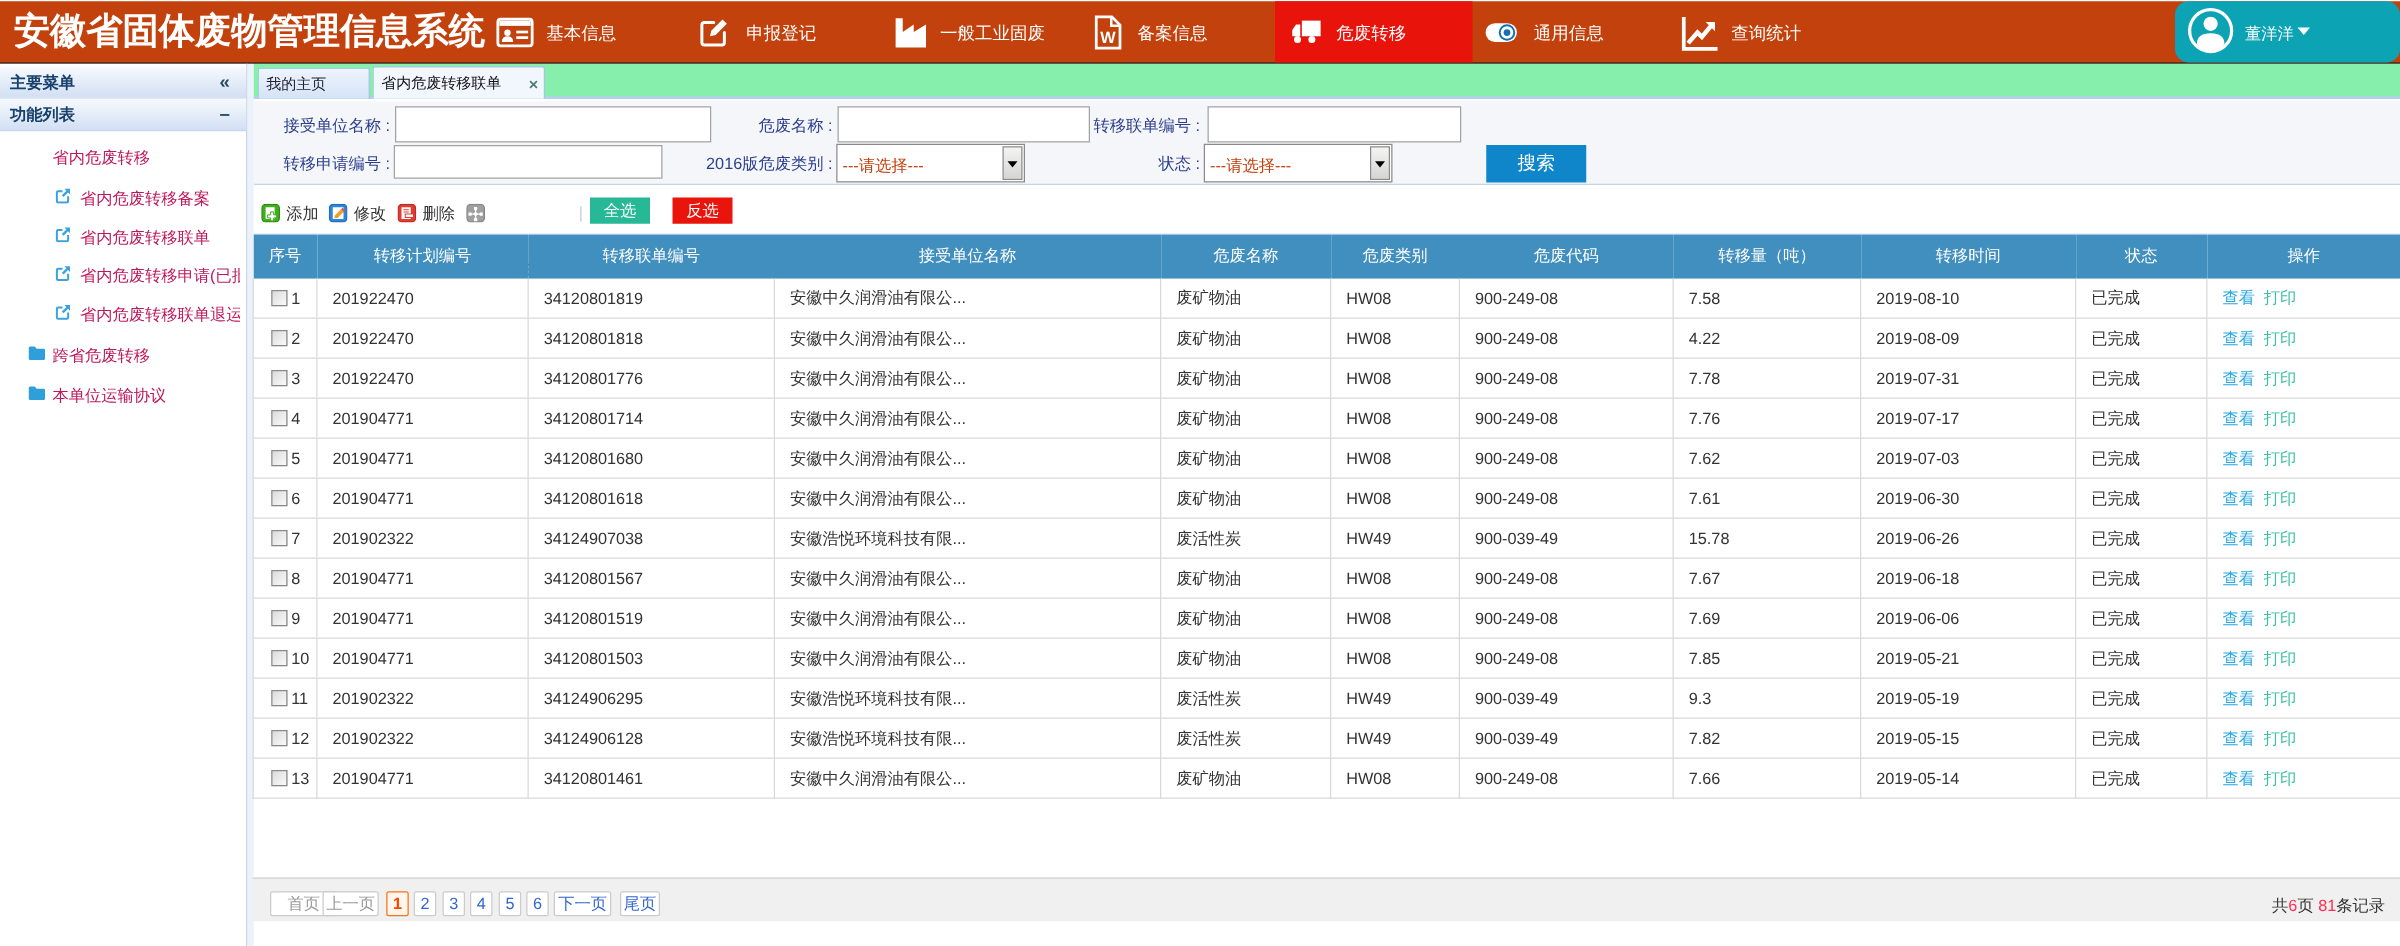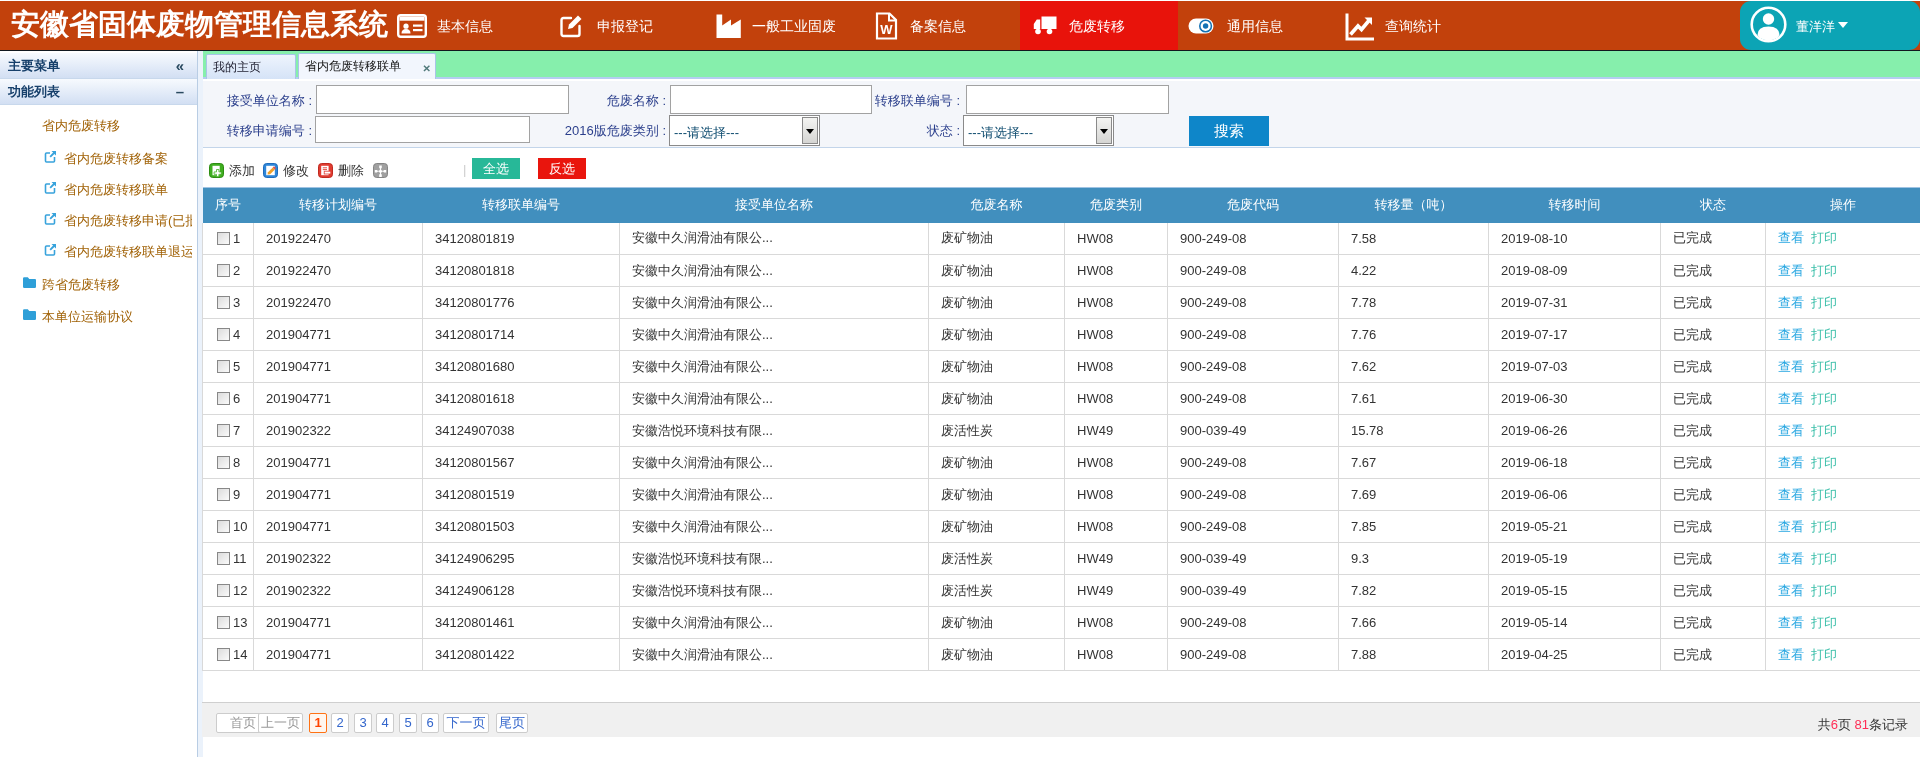--- a/index.html
+++ b/index.html
@@ -20,40 +20,40 @@
 #usr .car { position:absolute; left:98px; top:21px; width:0; height:0;
   border-left:5px solid transparent; border-right:5px solid transparent; border-top:6px solid #fff; }
 
 #sb { position:absolute; left:0; top:51px; width:198px; height:706px; background:#fff;
   border-right:1px solid #b9cde4; padding-top:2px; }
 .sbh { position:relative; height:26px; background:linear-gradient(#f7fafe,#d2dff3);
   border-bottom:1px solid #c8d8ec; color:#17406b; font-size:13px; font-weight:bold;
   line-height:26px; padding-left:8px; }
 .sbh .rt { position:absolute; right:13px; top:0; color:#2a4a60; font-size:15px; }
 #gut { position:absolute; left:198px; top:51px; width:5px; height:706px; background:#ebf2fb; }
-.mi { position:absolute; font-size:13px; color:#a16207; }
+.mi { position:absolute; font-size:13px; color:#be185d; }
 
 #tabbar { position:absolute; left:203px; top:51px; width:1717px; height:28px;
   background:#86efac; border-bottom:2px solid #b4cdf1; }
 .tab1 { position:absolute; left:3px; top:3px; width:90px; height:25px;
   background:linear-gradient(#eef4fd,#d5e3f7); border:1px solid #a9c4e8;
   border-bottom:none; border-radius:2px 2px 0 0; font-size:12px; color:#223;
   line-height:25px; padding-left:6px; }
 .tab2 { position:absolute; left:95px; top:2px; width:138px; height:26px;
   background:#f2f6fd; border:1px solid #a9c4e8; border-bottom:none;
   border-radius:2px 2px 0 0; font-size:12px; color:#111; line-height:25px; }
 .tab2 .t { margin-left:6px; }
 .tab2 .x { position:absolute; right:4px; top:2px; color:#50797a; font-size:10px; font-weight:bold; }
 
 #form { position:absolute; left:203px; top:81px; width:1717px; height:67px;
   background:#f4f6fa; border-bottom:1px solid #c3d5ea; }
 .flb { position:absolute; font-size:13px; color:#2b3f8c; text-align:right; width:150px; }
 .fin { position:absolute; background:#fff; border:1px solid #a2a2a2; }
 .sel { position:absolute; height:31px; background:#fff; border:1px solid #8a8a8a;
-  font-size:13px; color:#0c4a6e; line-height:34px; padding-left:4px; }
+  font-size:13px; color:#c2410c; line-height:34px; padding-left:4px; }
 .sel .ar { position:absolute; right:1px; top:1px; width:16px; height:27px;
   background:linear-gradient(#f4f4f2,#d5d5d3); border:1px solid #8a8a8a; }
 .sel .ar:after { content:""; position:absolute; left:3px; top:11px; width:0; height:0;
   border-left:4px solid transparent; border-right:4px solid transparent; border-top:5px solid #000; }
 #srch { position:absolute; left:986px; top:35px; width:80px; height:30px; background:#0e86c9;
   color:#fff; font-size:15px; text-align:center; line-height:30px; }
 
 #tbar { position:absolute; left:203px; top:149px; width:1717px; height:38px; background:#fff; }
 .tl { position:absolute; top:13px; font-size:13px; color:#333; }
 .tbtn { position:absolute; top:9px; width:48px; height:21px; color:#fff; font-size:13px;
@@ -435,33 +435,20 @@
           <td>34120801461</td>
           <td>安徽中久润滑油有限公...</td>
           <td>废矿物油</td>
           <td>HW08</td>
           <td>900-249-08</td>
           <td>7.66</td>
           <td>2019-05-14</td>
           <td>已完成</td>
           <td><span class="lk1">查看</span><span class="lk2">打印</span></td>
         </tr>
-<tr>
-          <td><span class="cb"></span>14</td>
-          <td>201904771</td>
-          <td>34120801422</td>
-          <td>安徽中久润滑油有限公...</td>
-          <td>废矿物油</td>
-          <td>HW08</td>
-          <td>900-249-08</td>
-          <td>7.88</td>
-          <td>2019-04-25</td>
-          <td>已完成</td>
-          <td><span class="lk1">查看</span><span class="lk2">打印</span></td>
-        </tr>
 </tbody>
 </table>
 </div>
 
 <div id="pag">
   <div class="pb gray" style="left:14px; width:54px;">首页</div>
   <div class="pb gray" style="left:56px; width:45px;">上一页</div>
   <div class="pb cur" style="left:107px; width:18px;">1</div>
   <div class="pb" style="left:129px; width:18px;">2</div>
   <div class="pb" style="left:152px; width:18px;">3</div>

